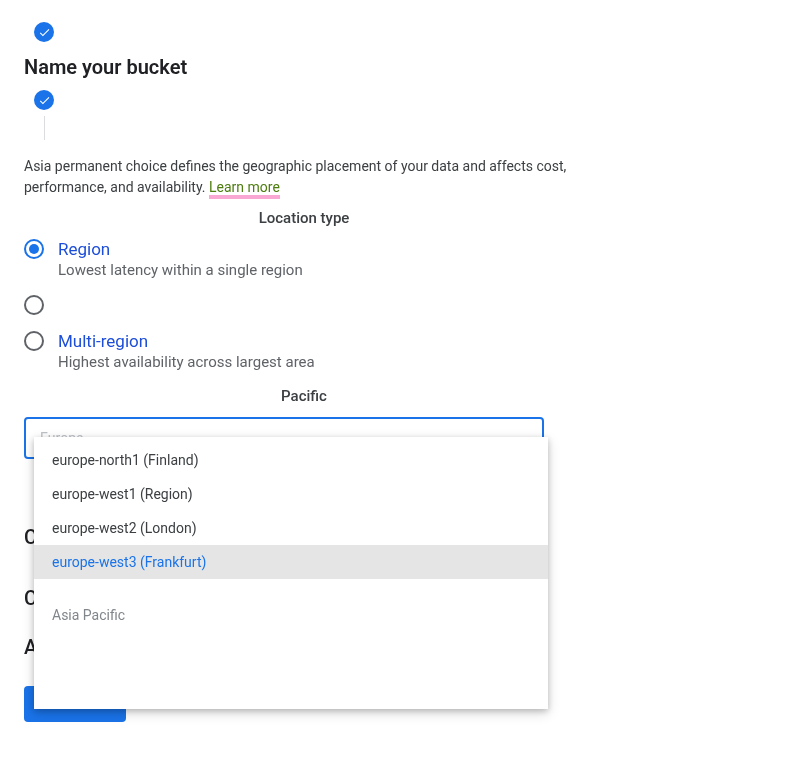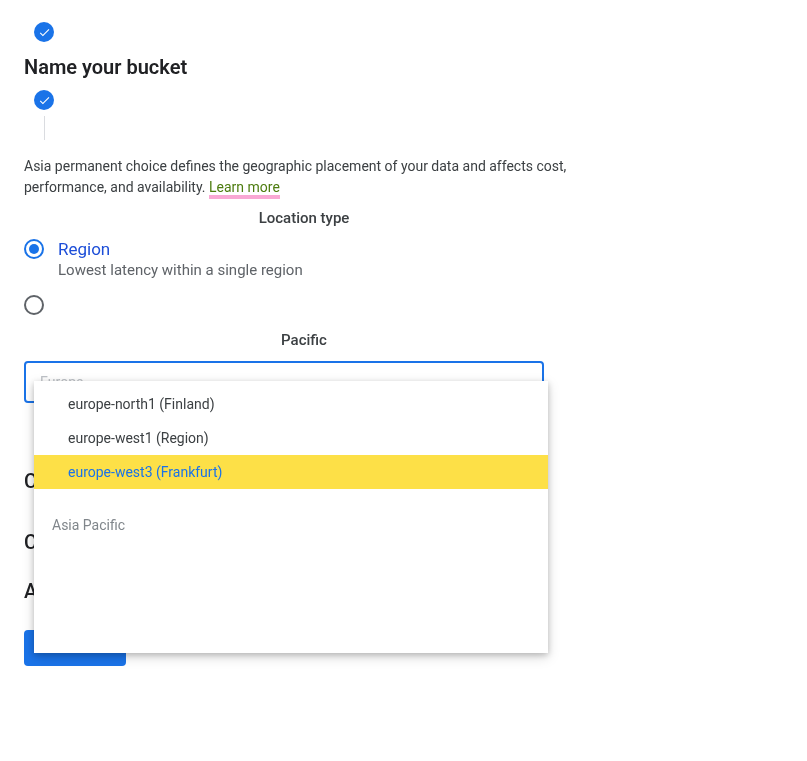--- a/index.html
+++ b/index.html
@@ -153,27 +153,27 @@
     }
     .dropdown-inner::-webkit-scrollbar { width: 16px; }
     .dropdown-inner::-webkit-scrollbar-track { background: #f1f1f1; }
     .dropdown-inner::-webkit-scrollbar-thumb { background: #c1c1c1; }
     .dropdown-group-h {
       font-size: 14px;
       color: #80868b;
       padding: 10px 18px 8px;
     }
     .dropdown-item {
-      padding: 9px 18px 9px 34px;
+      padding: 9px 18px 9px 18px;
       font-size: 14px;
       color: #3c4043;
       cursor: pointer;
     }
     .dropdown-item.highlight {
-      background: #fde047;
+      background: #e5e5e5;
       color: #1a73e8;
     }
     .footer-row {
       display: flex;
       align-items: center;
       gap: 30px;
       margin-top: 18px;
       margin-left: 0;
     }
     .btn-primary {
@@ -233,33 +233,41 @@
 
     <div class="radio-option">
       <div class="radio-circle selected"></div>
       <div>
         <div class="radio-label">Region</div>
         <div class="radio-sub">Lowest latency within a single region</div>
       </div>
     </div>
     <div class="radio-option">
       <div class="radio-circle"></div>
+    </div>
+    <div class="radio-option">
+      <div class="radio-circle"></div>
+      <div>
+        <div class="radio-label">Multi-region</div>
+        <div class="radio-sub">Highest availability across largest area</div>
+      </div>
     </div>
 
     <div class="section-label">Pacific</div>
 
     <div class="select-wrap">
       <div class="select-box">
         <span>Europe</span>
       </div>
       <div class="dropdown">
         <div class="dropdown-inner" id="dropdown-inner">
             <div style="height: 6px;"></div>
             <div class="dropdown-item">europe-north1 (Finland)</div>
             <div class="dropdown-item">europe-west1 (Region)</div>
+            <div class="dropdown-item">europe-west2 (London)</div>
             <div class="dropdown-item highlight">europe-west3 (Frankfurt)</div>
             <div style="height: 18px;"></div>
             <div class="dropdown-group-h">Asia Pacific</div>
             <div style="height: 80px;"></div>
           </div>
       </div>
     </div>
 
     <div class="spacer-block"></div>
   </div>

